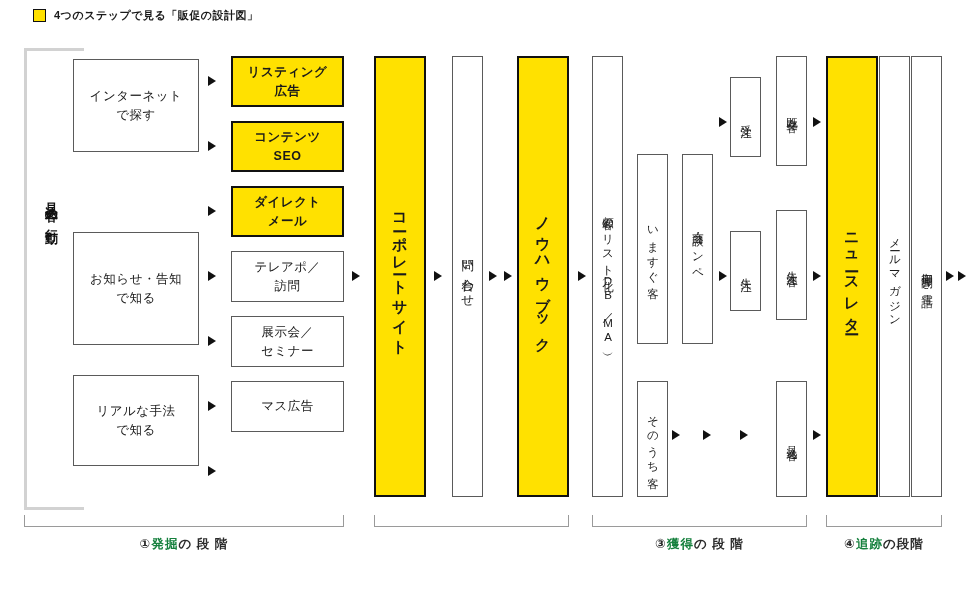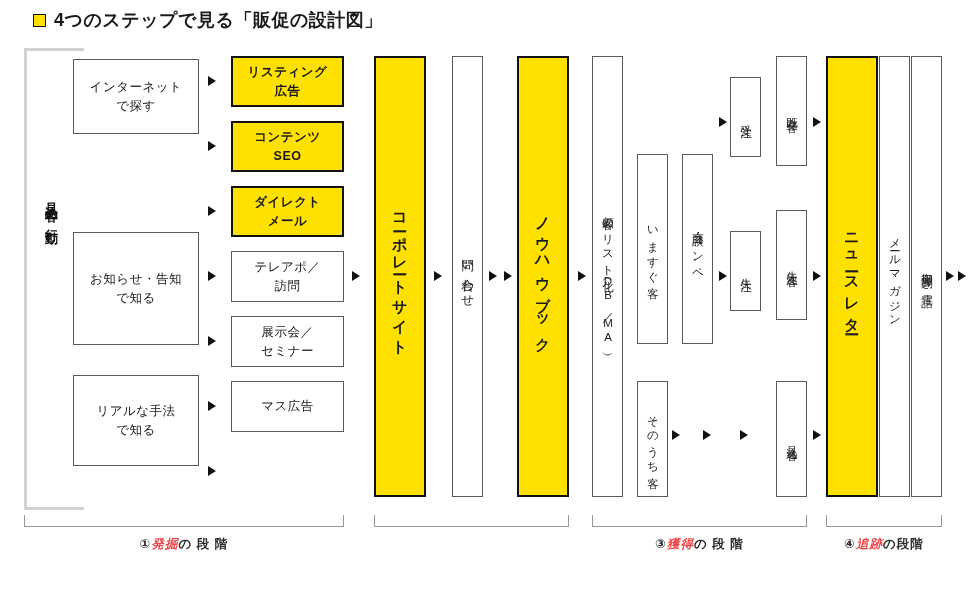--- a/index.html
+++ b/index.html
@@ -16,21 +16,21 @@
   
   .title-row{
     position:absolute;left:33px;top:8px;
     display:flex;align-items:center;gap:8px;
   }
   .title-mark{
     width:11px;height:11px;background:#ffe100;border:1px solid #111;
     display:inline-block;
   }
   .title-text{
-    font-size:18px;font-weight:bold;letter-spacing:.5px;white-space:nowrap;
+    font-size:11px;font-weight:bold;letter-spacing:.5px;white-space:nowrap;
   }
 
   
   .box{
     position:absolute;
     border:1px solid #5a5a5a;
     background:#ffffff;
     box-sizing:border-box;
     display:flex;align-items:center;justify-content:center;
     text-align:center;
@@ -81,36 +81,36 @@
     box-sizing:border-box;
     height:12px;
   }
   .phase-label{
     position:absolute;
     font-size:12.5px;font-weight:bold;letter-spacing:1px;
     white-space:nowrap;
     text-align:center;
   }
   .phase-label .num{color:#2a2a2a;}
-  .phase-label .kw{color:#ef4444;font-style:italic;}
+  .phase-label .kw{color:#15803d;}
 </style>
 </head>
 <body>
 
 <div class="canvas">
 
   <div class="title-row">
     <span class="title-mark"></span>
     <span class="title-text">4つのステップで見る「販促の設計図」</span>
   </div>
 
   <div class="bracket" style="left:24px;top:48px;width:60px;height:462px;"></div>
   <div class="bracket-label" style="left:42px;top:192px;">見込客の行動</div>
 
-  <div class="box" style="left:73px;top:59px;width:126px;height:75px;white-space:pre-line;">インターネット
+  <div class="box" style="left:73px;top:59px;width:126px;height:93px;white-space:pre-line;">インターネット
 で探す</div>
   <div class="box" style="left:73px;top:232px;width:126px;height:113px;white-space:pre-line;">お知らせ・告知
 で知る</div>
   <div class="box" style="left:73px;top:375px;width:126px;height:91px;white-space:pre-line;">リアルな手法
 で知る</div>
 
   <div class="arw" style="left:208px;top:76px;"></div>
   <div class="arw" style="left:208px;top:141px;"></div>
   <div class="arw" style="left:208px;top:206px;"></div>
   <div class="arw" style="left:208px;top:271px;"></div>

